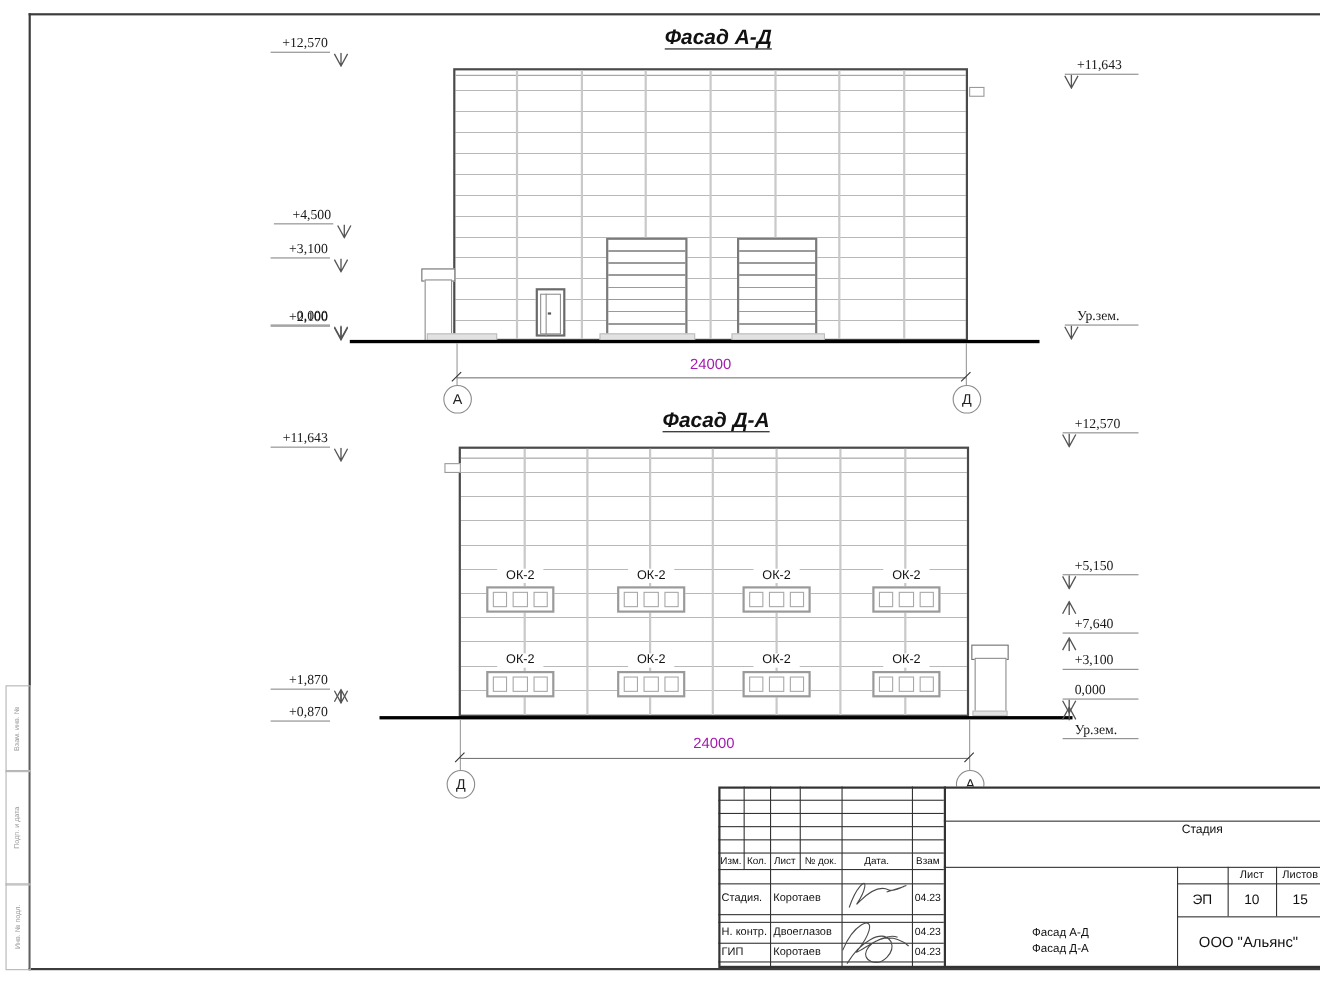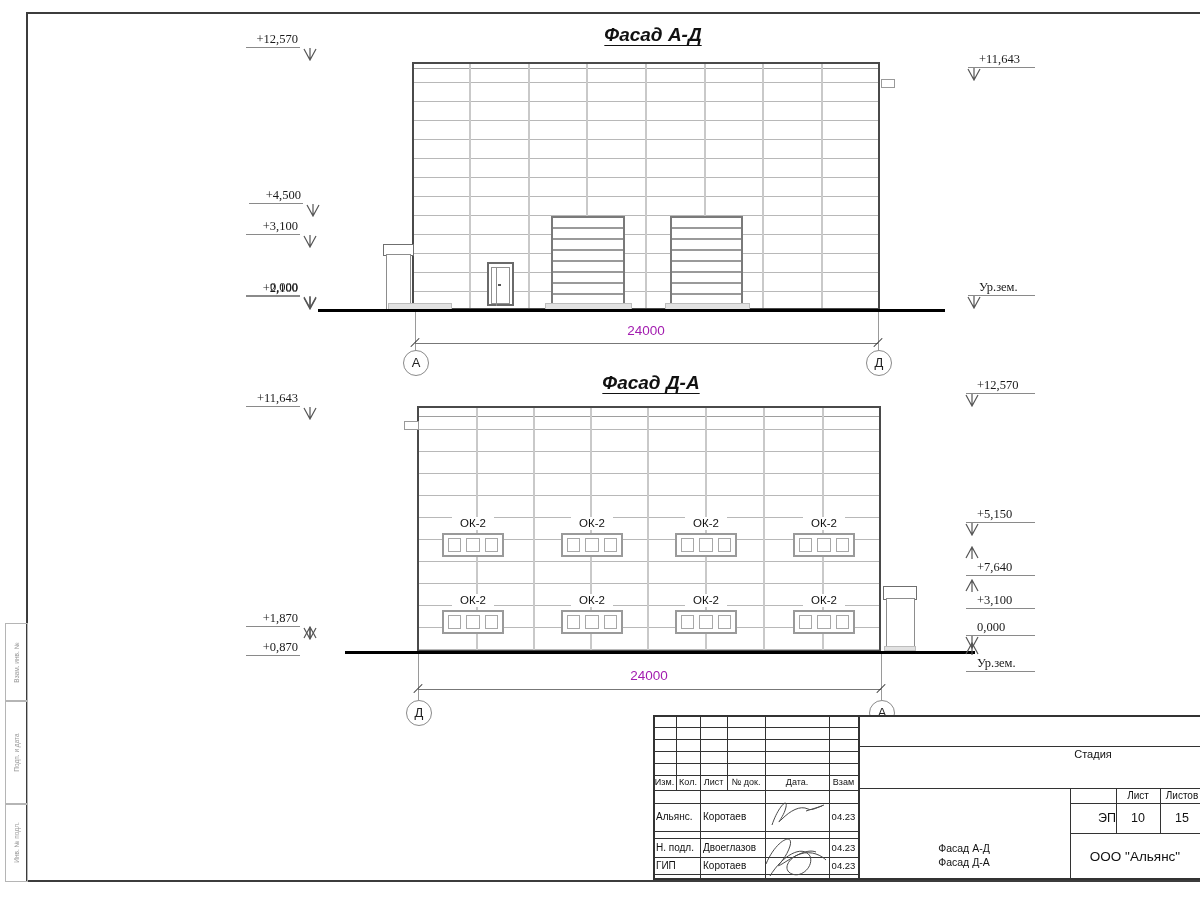--- a/index.html
+++ b/index.html
@@ -164,43 +164,43 @@
       <div class="ln" style="left:1070px;top:833px;width:130px;height:1px;"></div>
     </div>
 
   <div class="tb-text c" style="left:653px;top:775px;width:23px;height:15px;line-height:15px;font-size:9px;">Изм.</div>
   <div class="tb-text c" style="left:676px;top:775px;width:24px;height:15px;line-height:15px;font-size:9px;">Кол.</div>
   <div class="tb-text c" style="left:700px;top:775px;width:27px;height:15px;line-height:15px;font-size:9px;">Лист</div>
   <div class="tb-text c" style="left:727px;top:775px;width:38px;height:15px;line-height:15px;font-size:9px;">№ док.</div>
   <div class="tb-text c" style="left:765px;top:775px;width:64px;height:15px;line-height:15px;font-size:9px;">Дата.</div>
   <div class="tb-text c" style="left:829px;top:775px;width:29px;height:15px;line-height:15px;font-size:9px;">Взам</div>
 
-  <div class="tb-text" style="left:656px;top:803px;width:44px;height:28px;line-height:28px;font-size:10px;">Альянс.</div>
+  <div class="tb-text" style="left:656px;top:803px;width:44px;height:28px;line-height:28px;font-size:10px;">Стадия.</div>
   <div class="tb-text" style="left:703px;top:803px;width:62px;height:28px;line-height:28px;font-size:10px;">Коротаев</div>
   <div class="tb-text c" style="left:829px;top:803px;width:29px;height:28px;line-height:28px;font-size:9.5px;">04.23</div>
 
-  <div class="tb-text" style="left:656px;top:838px;width:46px;height:19px;line-height:19px;font-size:10px;">Н. подл.</div>
+  <div class="tb-text" style="left:656px;top:838px;width:46px;height:19px;line-height:19px;font-size:10px;">Н. контр.</div>
   <div class="tb-text" style="left:703px;top:838px;width:62px;height:19px;line-height:19px;font-size:10px;">Двоеглазов</div>
   <div class="tb-text c" style="left:829px;top:838px;width:29px;height:19px;line-height:19px;font-size:9.5px;">04.23</div>
 
   <div class="tb-text" style="left:656px;top:857px;width:44px;height:17px;line-height:17px;font-size:10px;">ГИП</div>
   <div class="tb-text" style="left:703px;top:857px;width:62px;height:17px;line-height:17px;font-size:10px;">Коротаев</div>
   <div class="tb-text c" style="left:829px;top:857px;width:29px;height:17px;line-height:17px;font-size:9.5px;">04.23</div>
 
   <svg class="sig" style="left:766px;top:795px;" width="62" height="36" viewBox="0 0 62 36">
     <path d="M6 30 C12 12 22 2 20 12 C18 22 8 32 16 24 C24 16 34 10 42 14 C46 16 52 12 58 10 M40 16 L56 11" fill="none" stroke="#4a4a4a" stroke-width="1"></path>
   </svg>
   <svg class="sig" style="left:758px;top:830px;" width="74" height="52" viewBox="0 0 74 52">
     <path d="M8 34 C18 10 36 2 32 16 C28 30 14 40 24 34 C34 28 48 18 58 22 M12 46 C24 26 44 14 52 26 C56 36 44 48 34 44 C24 40 30 28 42 24 C54 20 64 26 68 30" fill="none" stroke="#4a4a4a" stroke-width="1"></path>
   </svg>
 
   <div class="tb-text c" style="left:1070px;top:747px;width:46px;height:15px;line-height:15px;font-size:11px;">Стадия</div>
   <div class="tb-text c" style="left:1116px;top:788px;width:44px;height:15px;line-height:15px;font-size:10px;">Лист</div>
   <div class="tb-text c" style="left:1160px;top:788px;width:44px;height:15px;line-height:15px;font-size:10px;">Листов</div>
-  <div class="tb-text c" style="left:1070px;top:803px;width:46px;height:30px;line-height:30px;font-size:12.5px;text-align:right;">ЭП</div>
+  <div class="tb-text c" style="left:1070px;top:803px;width:46px;height:30px;line-height:30px;font-size:12.5px;">ЭП</div>
   <div class="tb-text c" style="left:1116px;top:803px;width:44px;height:30px;line-height:30px;font-size:12.5px;">10</div>
   <div class="tb-text c" style="left:1160px;top:803px;width:44px;height:30px;line-height:30px;font-size:12.5px;">15</div>
 
   <div class="tb-text c" style="left:858px;top:841px;width:212px;height:14px;line-height:14px;font-size:10.5px;">Фасад А-Д</div>
   <div class="tb-text c" style="left:858px;top:855px;width:212px;height:14px;line-height:14px;font-size:10.5px;">Фасад Д-А</div>
   <div class="tb-text c" style="left:1070px;top:833px;width:130px;height:47px;line-height:47px;font-size:13.5px;">ООО "Альянс"</div>
 
 <div class="lvl-mark chev-right" style="left:246px;top:32px;width:52px;">
         <span class="val">+12,570</span>
         <span class="abs" style="bottom:-14px;right:-3px;width:14px;height:13px;">

